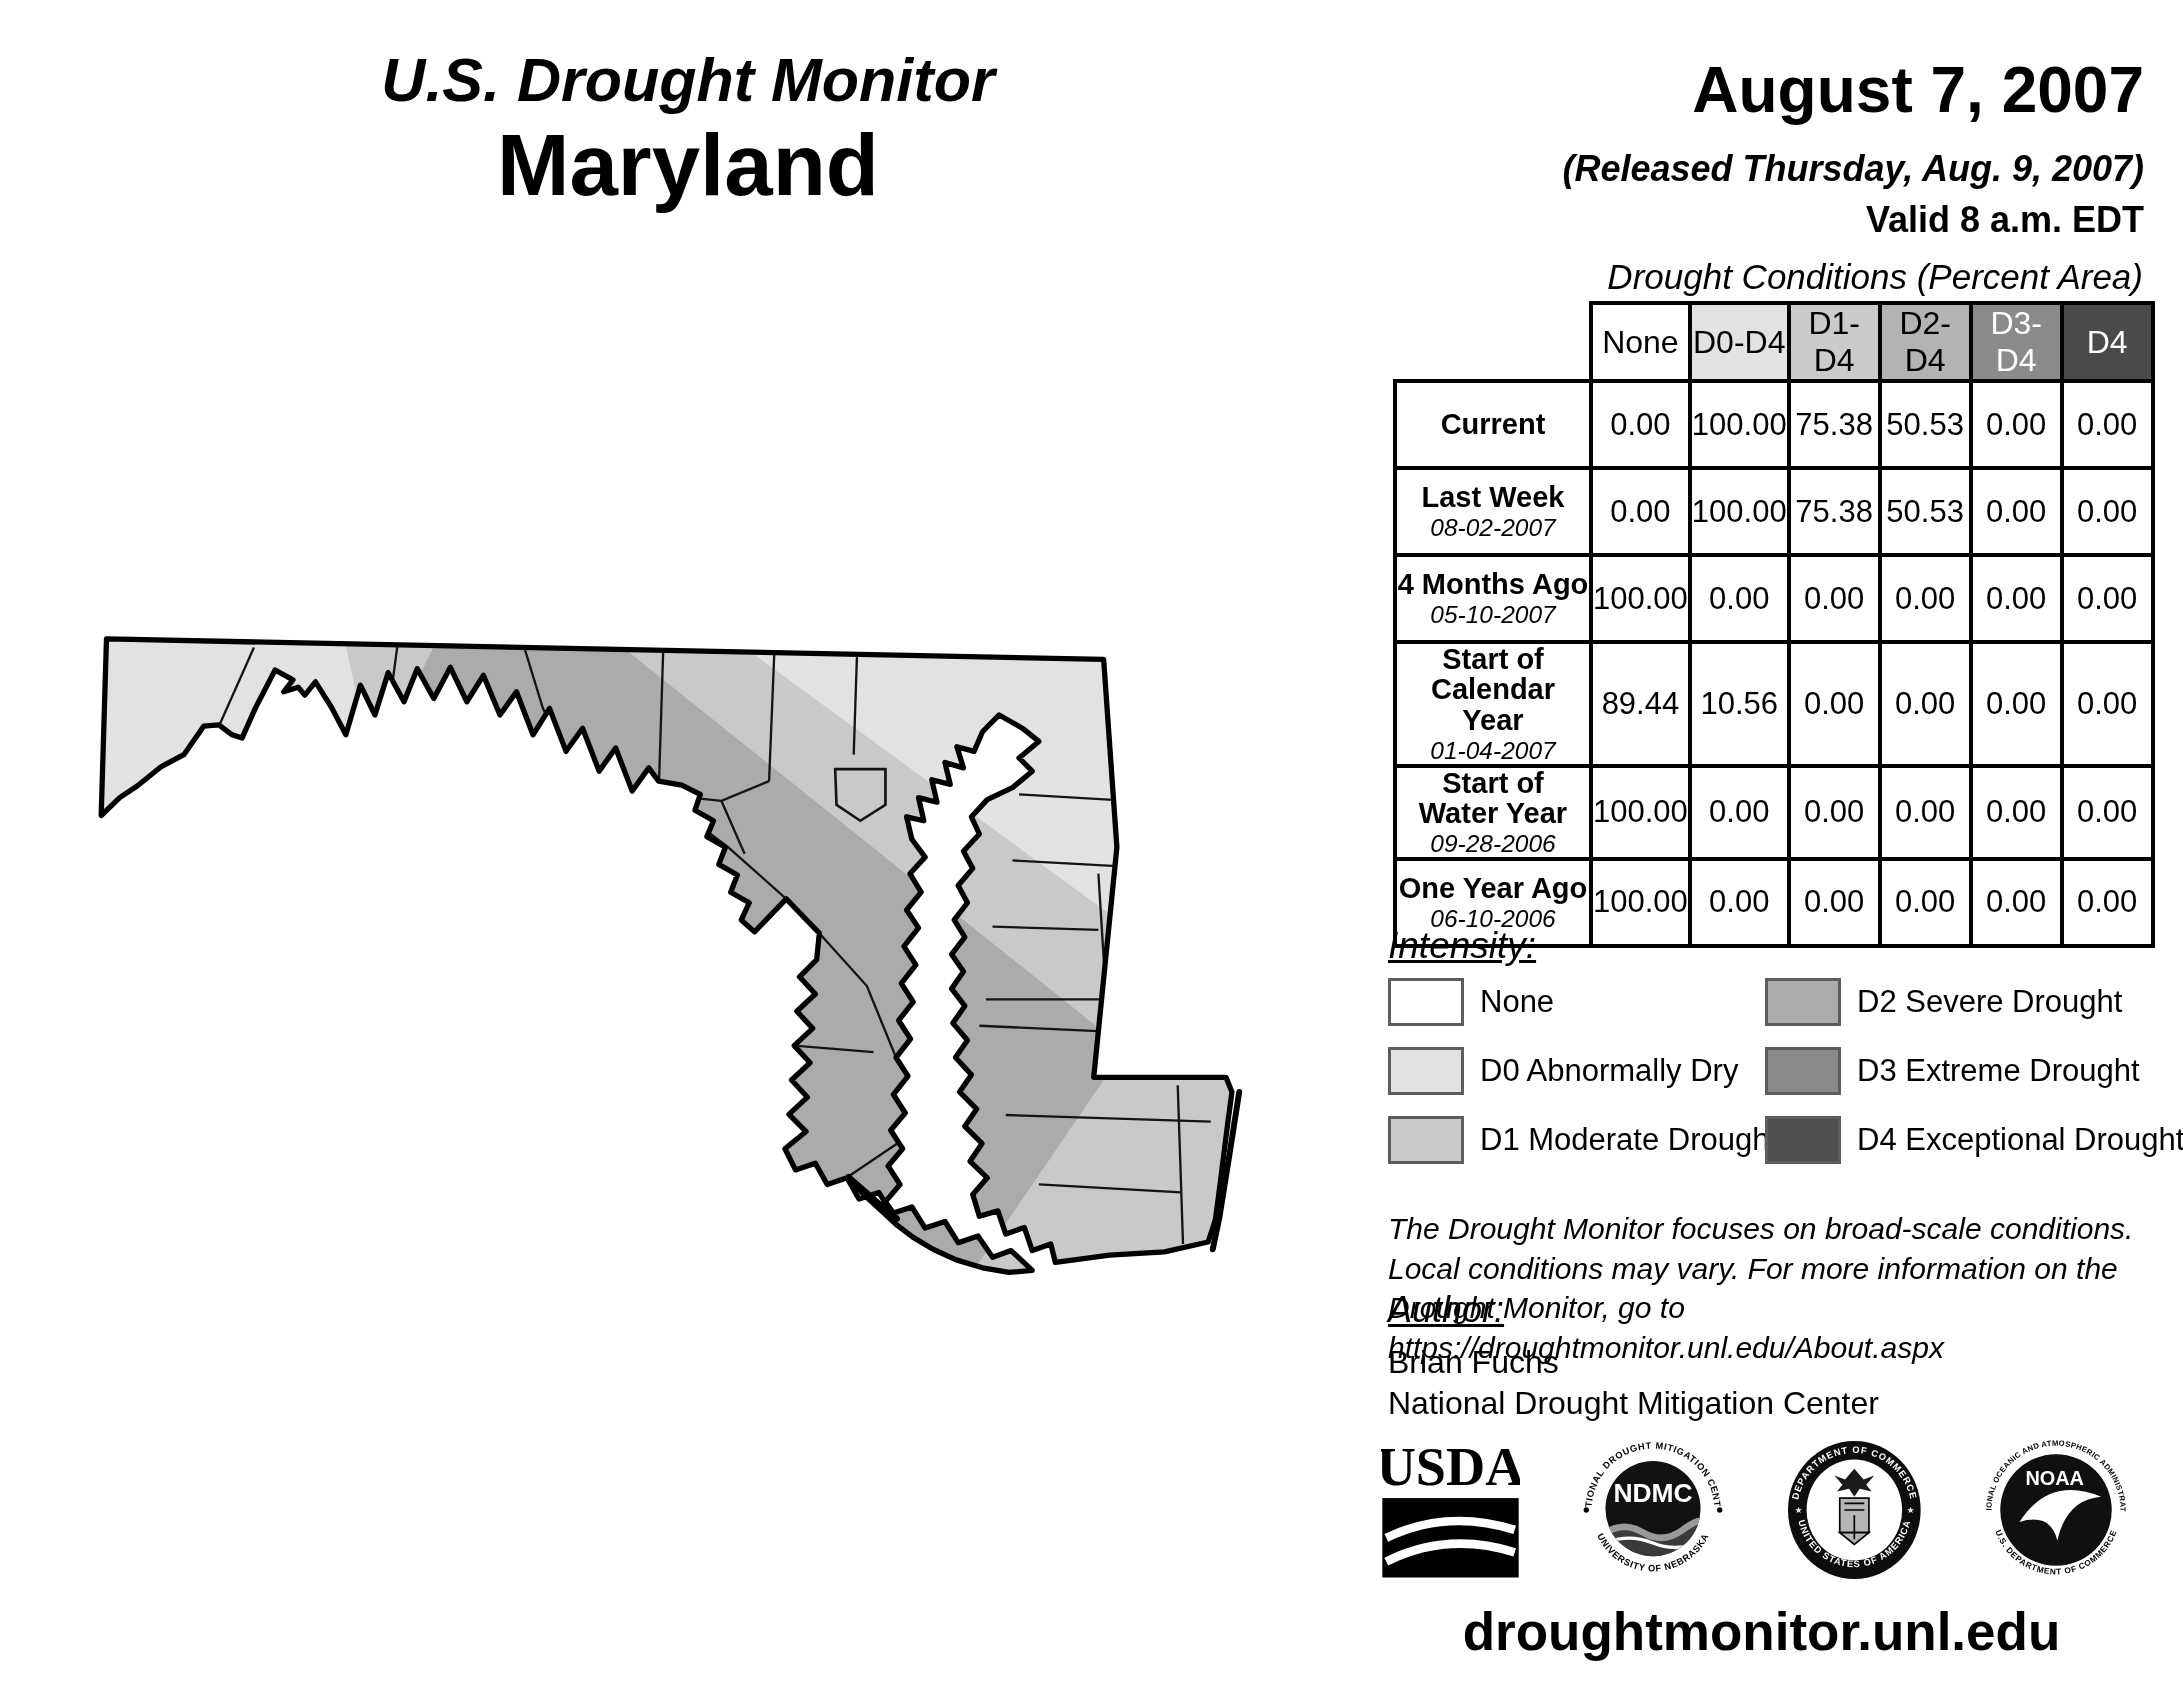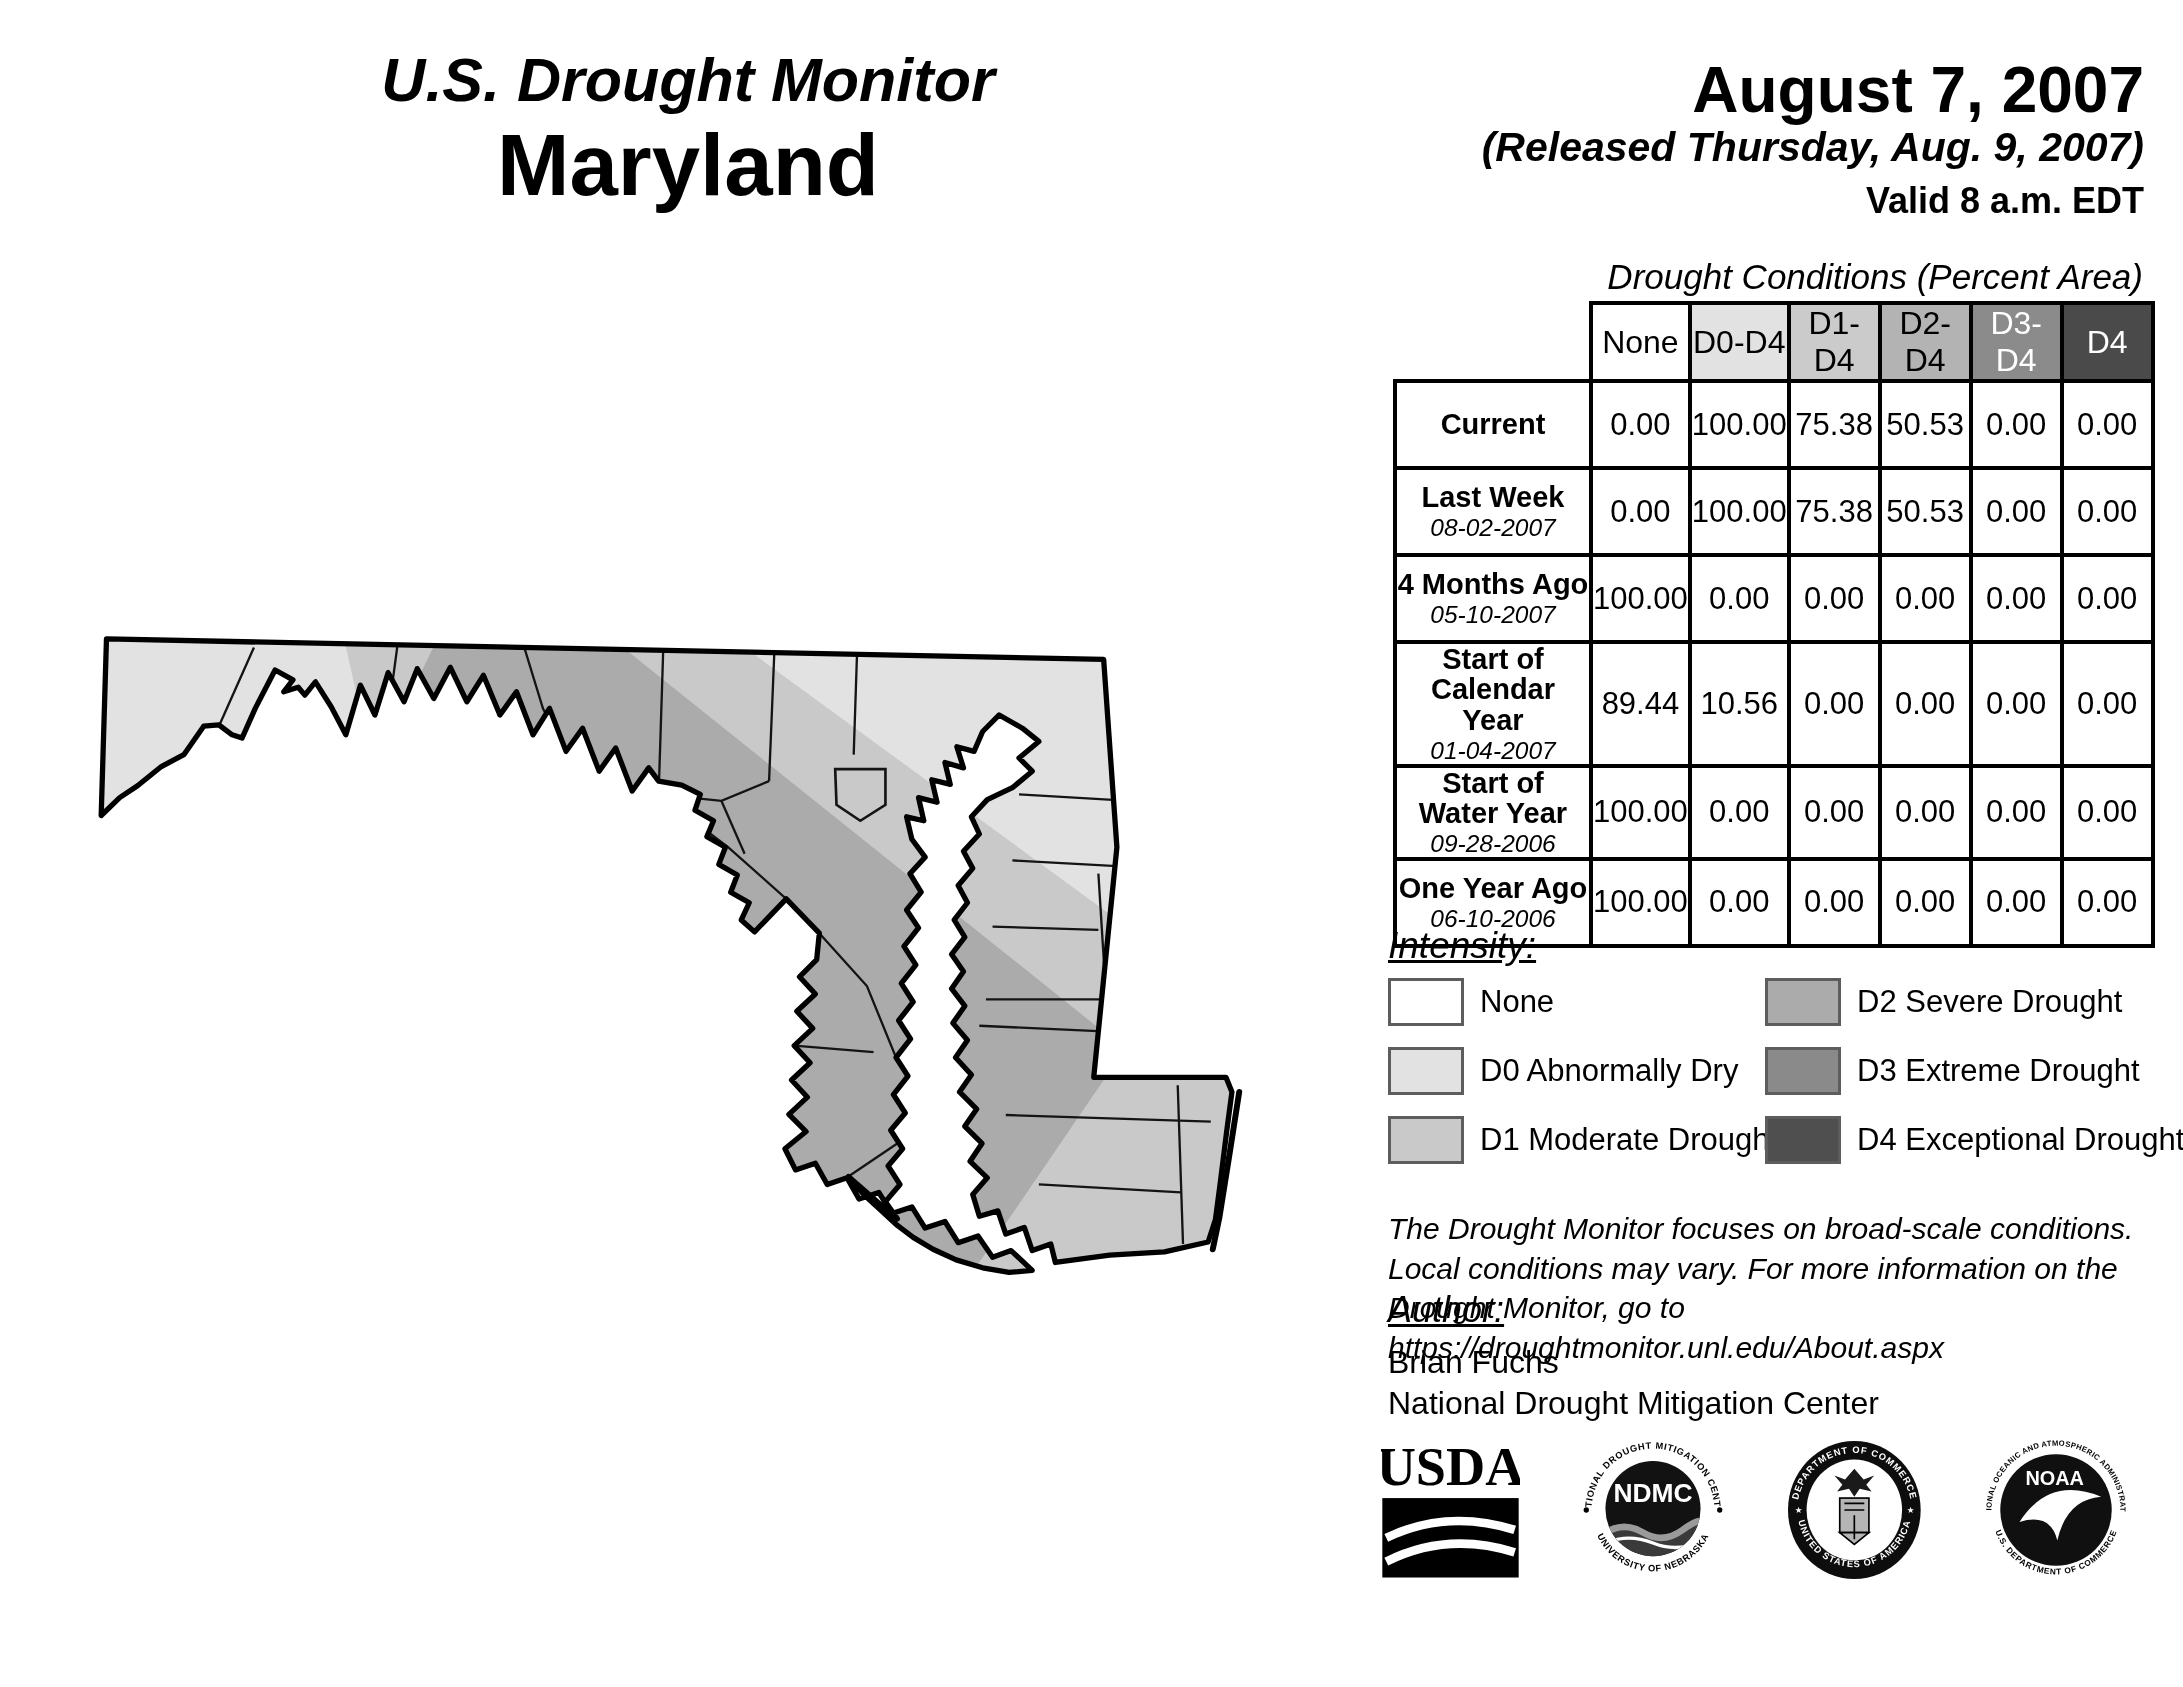--- a/index.html
+++ b/index.html
@@ -4,21 +4,21 @@
 <style>
   html,body{margin:0;padding:0;background:#fff;}
   #page{position:relative;width:2183px;height:1687px;background:#ffffff;overflow:hidden;
         font-family:"Liberation Sans","DejaVu Sans",sans-serif;color:#000;}
   
   .hdr-left{position:absolute;left:225px;top:48px;width:926px;text-align:center;}
   .hdr-left .t1{font-size:61px;font-weight:bold;font-style:italic;line-height:1.05;}
   .hdr-left .t2{font-size:87px;font-weight:bold;margin-top:9.3px;line-height:1.0;}
   .hdr-right{position:absolute;left:1383px;top:58px;width:761px;text-align:right;}
   .hdr-right .d1{font-size:64px;font-weight:bold;line-height:1.0;}
-  .hdr-right .d2{font-size:41px;font-weight:bold;font-style:italic;margin-top:5px;line-height:1.0;}
+  .hdr-right .d2{font-size:36px;font-weight:bold;font-style:italic;margin-top:29px;line-height:1.0;}
   .hdr-right .d3{font-size:36px;font-weight:bold;margin-top:15px;line-height:1.0;}
   
   .tbl-title{position:absolute;left:1581px;top:257px;width:562px;text-align:right;
              font-size:35px;font-style:italic;}
   table.dm{position:absolute;left:1393px;top:301px;border-collapse:collapse;table-layout:fixed;}
   table.dm th,table.dm td{border:4px solid #000;padding:0;text-align:center;vertical-align:middle;}
   table.dm th.corner{border:none;background:#fff;}
   table.dm thead th{height:56px;font-size:32px;font-weight:normal;}
   table.dm tbody tr{height:87px;}
   table.dm td{font-size:31px;}
@@ -357,15 +357,16 @@
       <text x="-2" y="-38" text-anchor="middle" font-size="30" font-weight="bold" fill="#fff">NOAA</text>
       <text font-size="11.5" font-weight="bold" letter-spacing="0.5" fill="#000">
         <textPath href="#noaaTop" startOffset="50%" text-anchor="middle">NATIONAL OCEANIC AND ATMOSPHERIC ADMINISTRATION</textPath>
       </text>
       <text font-size="12.5" font-weight="bold" letter-spacing="1" fill="#000">
         <textPath href="#noaaBot" startOffset="50%" text-anchor="middle">U.S. DEPARTMENT OF COMMERCE</textPath>
       </text>
     </svg>
   </div>
 
+  <div class="urlrow">droughtmonitor.unl.edu</div>
 
 </div>
 
 
 </body></html>

